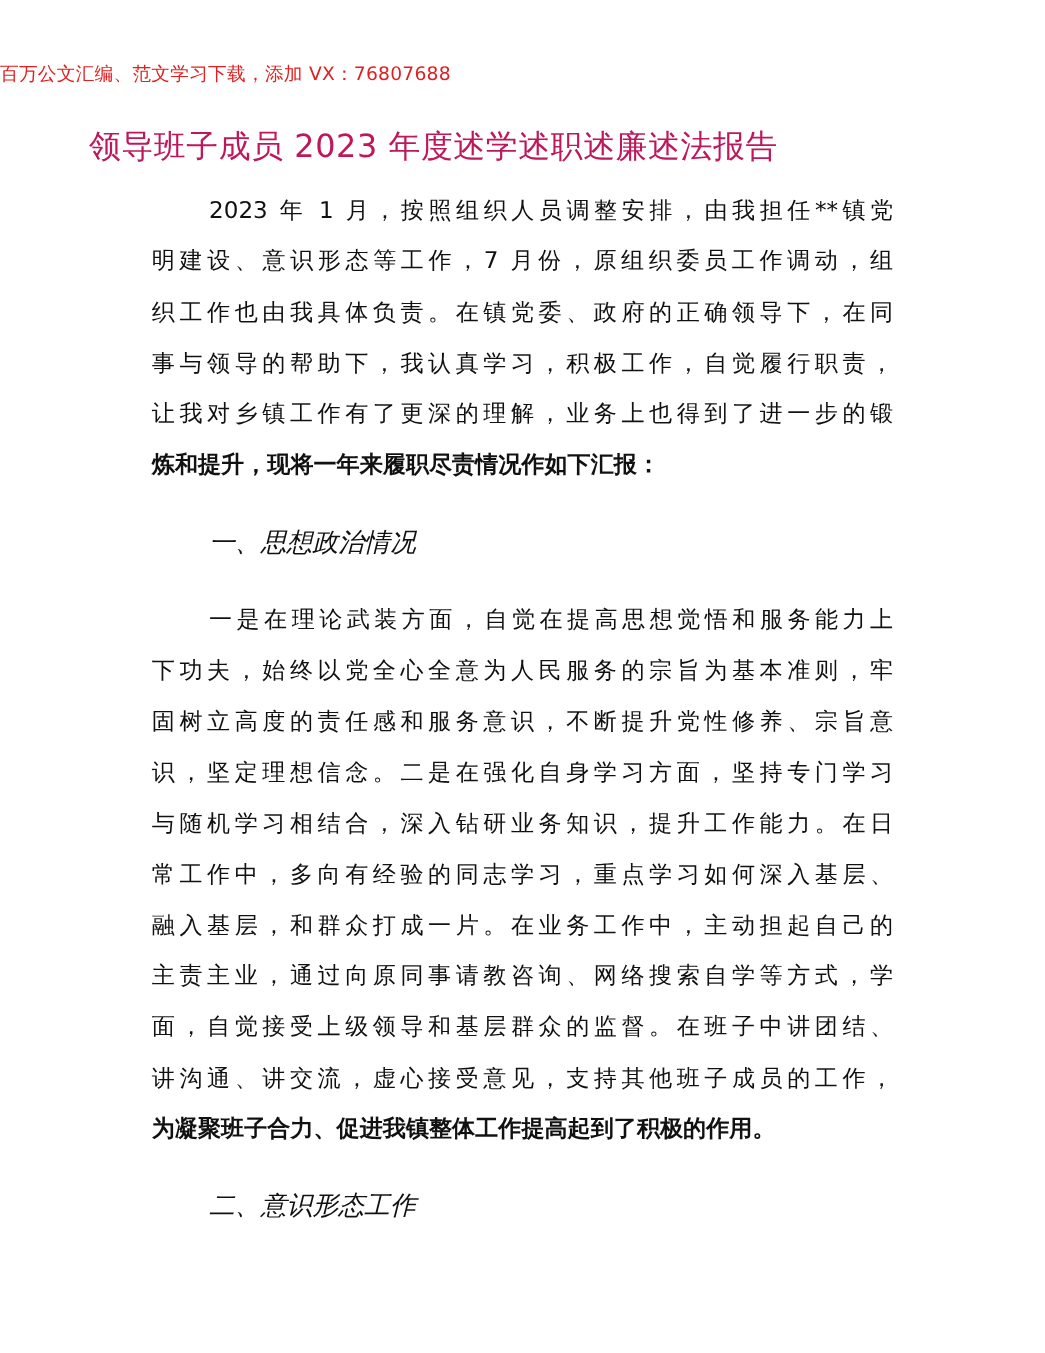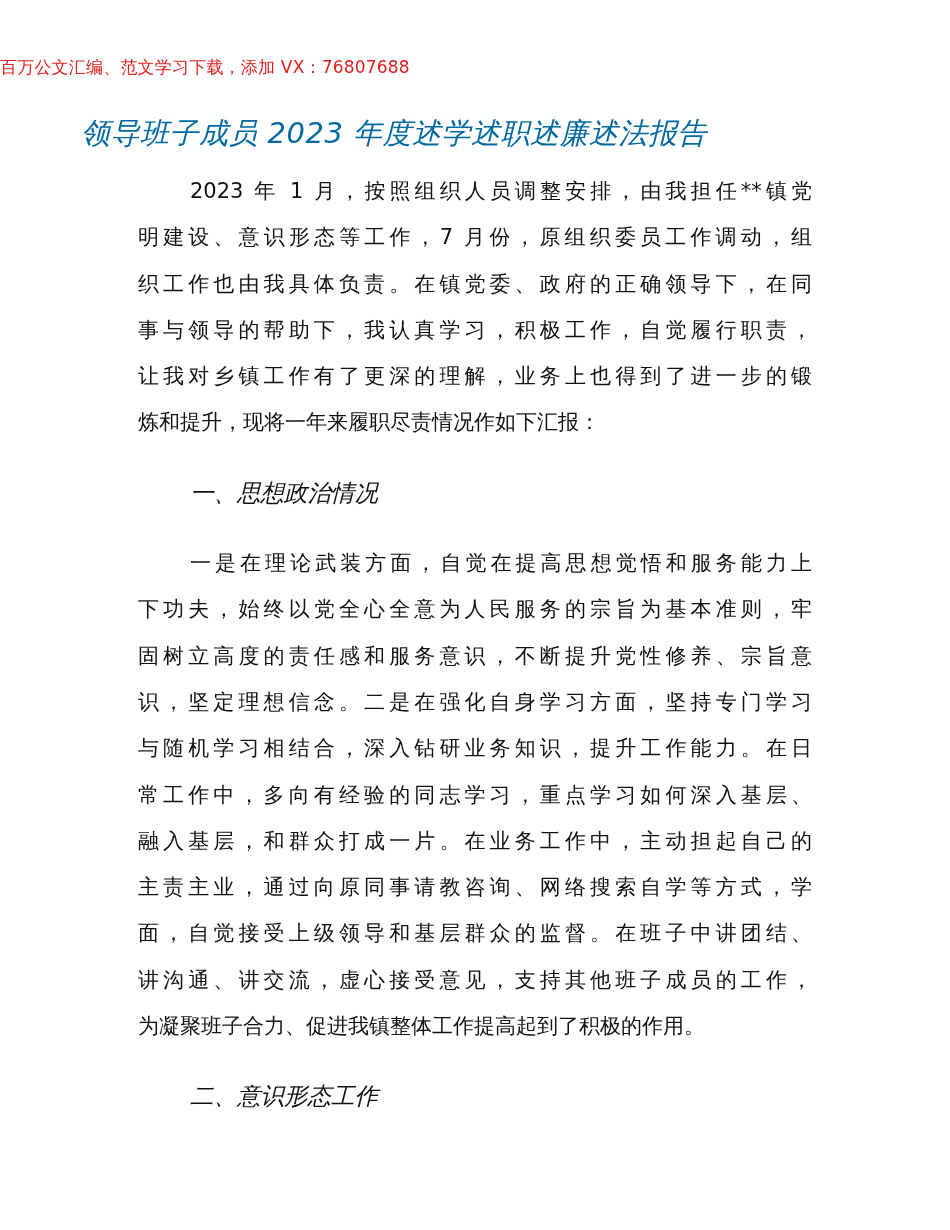--- a/index.html
+++ b/index.html
@@ -1,25 +1,25 @@
 <!DOCTYPE html>
 <html><head>
 <meta charset="utf-8">
 <style>
   html, body { margin: 0; padding: 0; background: #ffffff; }
   body { width: 950px; height: 1230px; position: relative; overflow: hidden;
     font-family: "DejaVu Sans", "Liberation Sans", sans-serif; color: #111111; }
   .header-note { position: absolute; top: 56px; left: 0; width: 950px; 
     font-size: 17px; color: #e02020; letter-spacing: 0.2px; }
   .title { position: absolute; top: 114px; left: 0; width: 788px; text-align: center;
-    font-size: 29px; color: #0369a1; letter-spacing: 0.5px; font-style: italic; }
+    font-size: 29px; color: #be185d; letter-spacing: 0.5px; }
   .body { position: absolute; top: 168px; left: 138px; width: 674px; }
   .line { height: 46.3px; line-height: 46px; font-size: 21px; white-space: nowrap;
     text-align: justify; text-align-last: justify; }
-  .line.last { text-align-last: left; }
+  .line.last { text-align-last: left; font-weight: bold; }
   .indent { padding-left: 52px; }
   .heading { height: 46.3px; line-height: 46px; font-size: 23.5px; padding-left: 52px; white-space: nowrap; font-style: italic; }
   .gap { height: 24px; }
 </style>
 </head>
 <body>
 
 <div class="header-note">百万公文汇编、范文学习下载，添加 VX：76807688</div>
 <div class="title">领导班子成员 2023 年度述学述职述廉述法报告</div>
 

